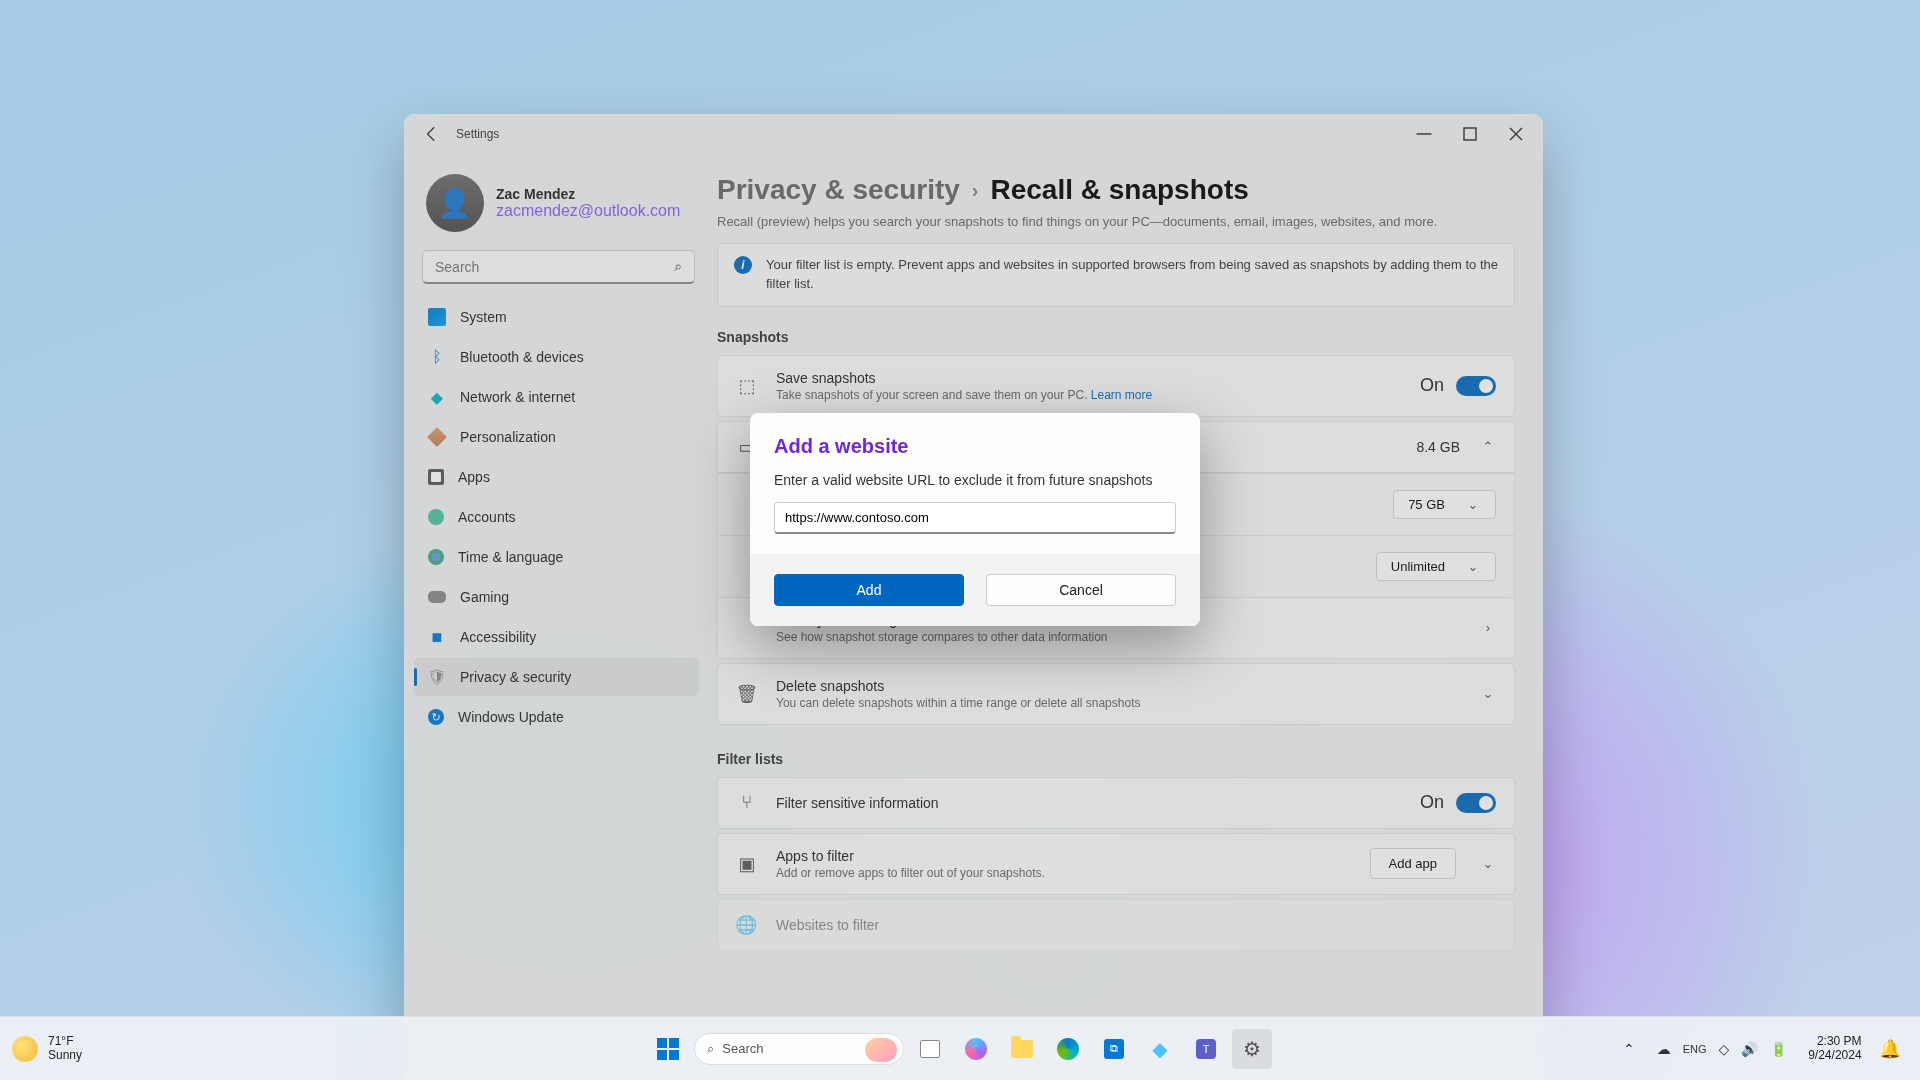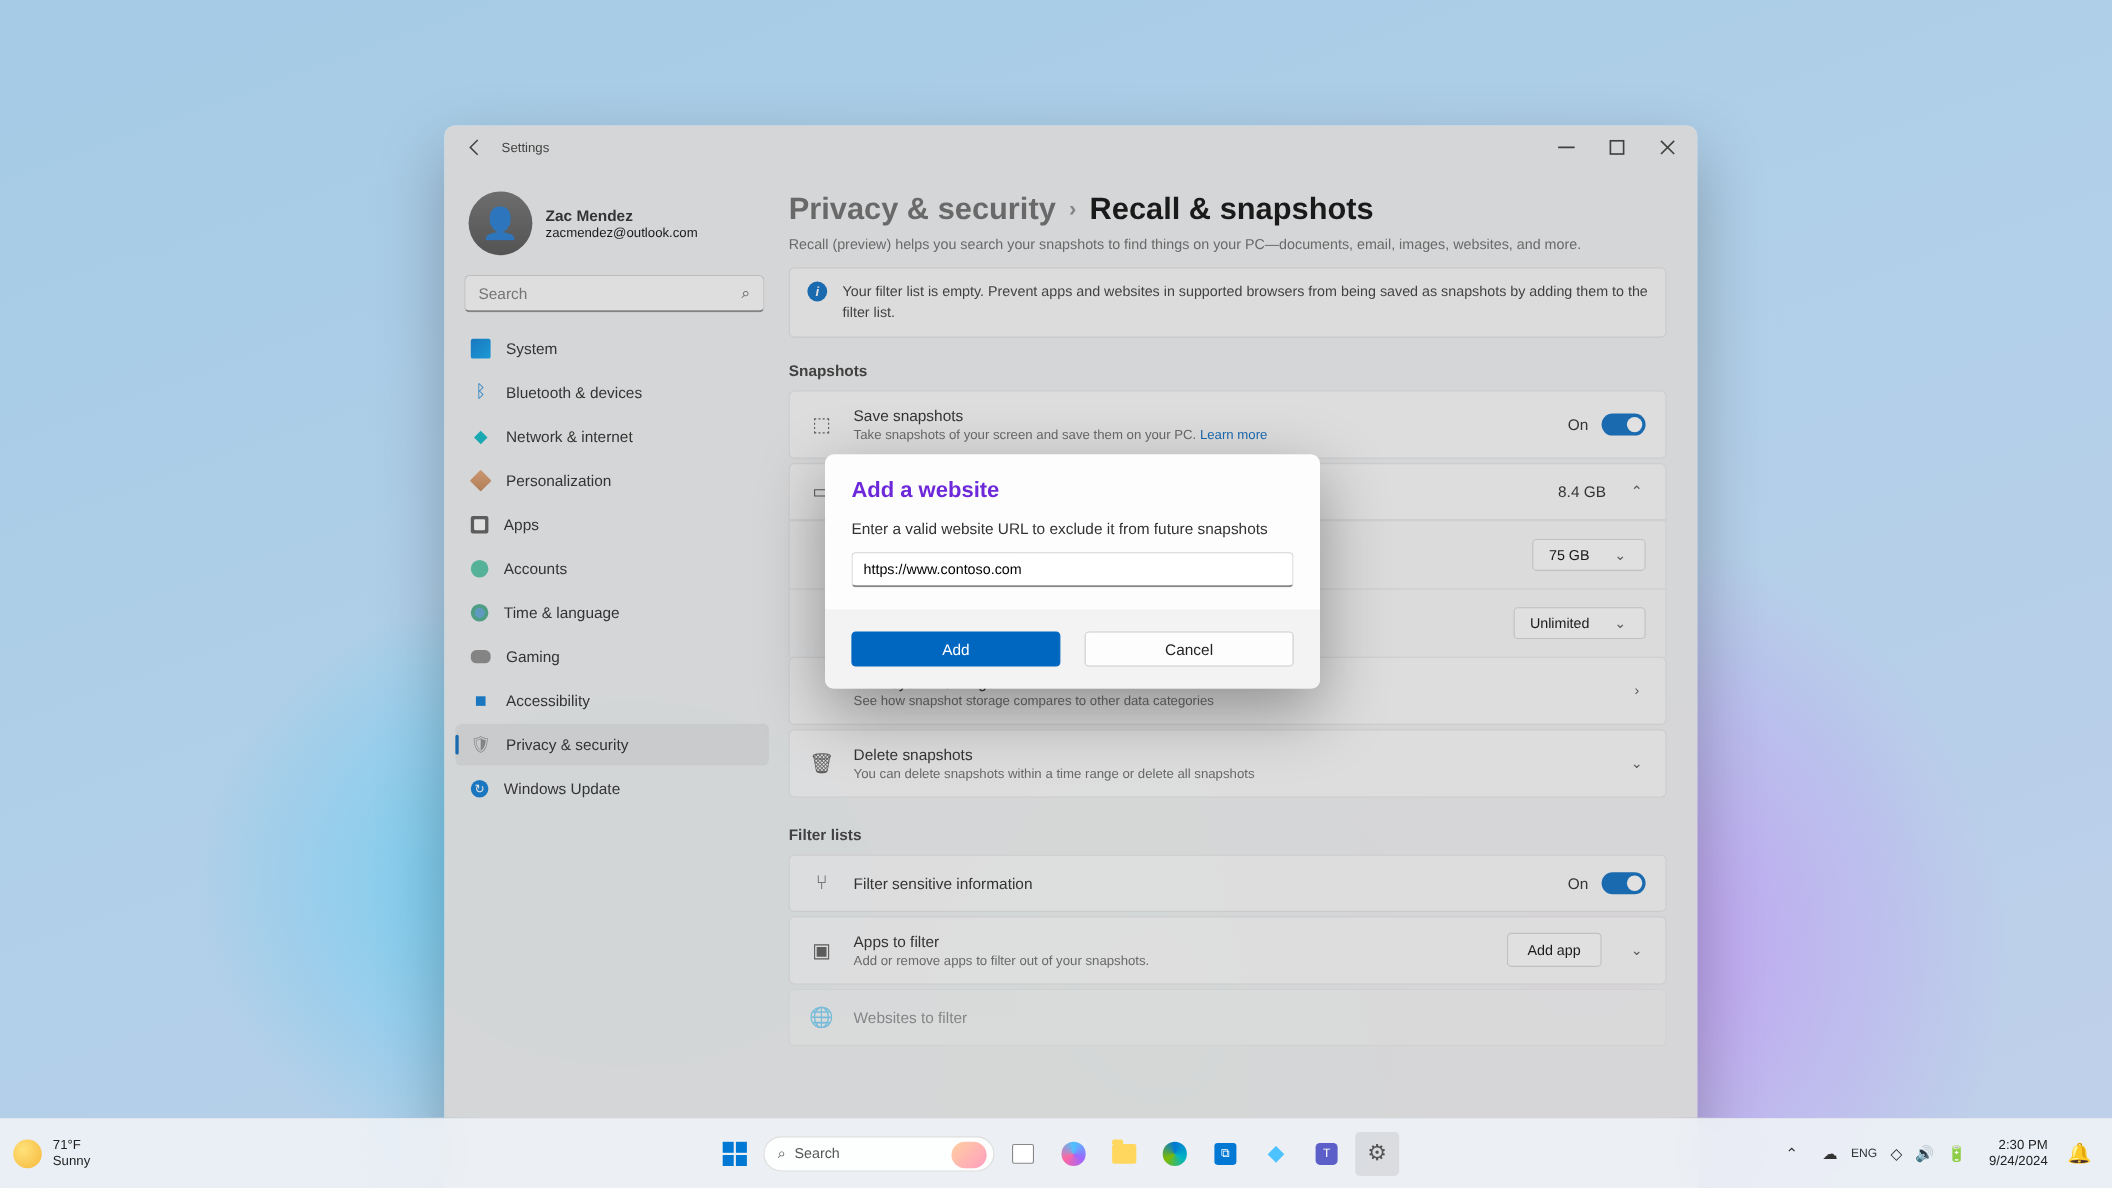--- a/index.html
+++ b/index.html
@@ -10,21 +10,21 @@
 .titlebar-left{display:flex;align-items:center;gap:14px;padding-left:14px}
 .back-btn{width:20px;height:20px;display:flex;align-items:center;justify-content:center;color:#333;cursor:pointer}
 .app-title{font-size:12px;color:#333}
 .titlebar-right{margin-left:auto;display:flex}
 .win-ctrl{width:46px;height:40px;display:flex;align-items:center;justify-content:center;color:#333;font-size:11px;cursor:pointer}
 .window-body{flex:1;display:flex;overflow:hidden}
 .sidebar{width:305px;padding:0 10px 0 14px;display:flex;flex-direction:column}
 .user-row{display:flex;align-items:center;gap:12px;padding:20px 8px 18px 8px}
 .avatar{width:58px;height:58px;border-radius:50%;background:linear-gradient(180deg,#6b6b6b,#4a4a4a);display:flex;align-items:center;justify-content:center;color:#ddd;font-size:28px}
 .user-name{font-size:14px;font-weight:600;color:#222}
-.user-email{font-size:12px;color:#000000}
+.user-email{font-size:16px;color:#8b5cf6}
 .search-box{margin:0 4px 14px 4px;height:34px;background:rgba(255,255,255,.8);border:1px solid #d0d0d0;border-bottom:2px solid #888;border-radius:5px;display:flex;align-items:center;padding:0 12px}
 .search-box input{flex:1;border:none;background:transparent;font-size:14px;outline:none}
 .search-icon{color:#555;font-size:14px}
 .nav-list{display:flex;flex-direction:column;gap:2px;margin-left:-4px}
 .nav-item{display:flex;align-items:center;gap:14px;height:38px;padding:0 14px;border-radius:5px;font-size:14px;color:#222;cursor:pointer;position:relative}
 .nav-item.active{background:rgba(0,0,0,.055)}
 .nav-item.active::before{content:"";position:absolute;left:0;top:10px;bottom:10px;width:3px;background:#0067c0;border-radius:2px}
 .nav-icon{width:18px;height:18px;display:flex;align-items:center;justify-content:center;font-size:16px}
 .ni-system{background:linear-gradient(135deg,#0078d4,#00a4ef);border-radius:2px}
 .ni-bt{color:#0078d4}
@@ -48,21 +48,21 @@
 .info-icon{width:18px;height:18px;border-radius:50%;background:#0067c0;color:#fff;display:flex;align-items:center;justify-content:center;font-size:12px;font-style:italic;font-weight:bold;flex-shrink:0}
 .info-text{font-size:13px;color:#333;line-height:1.45}
 .section-title{font-size:14px;font-weight:600;color:#333;margin-bottom:10px}
 .card{background:rgba(255,255,255,.65);border:1px solid #e5e5e5;border-radius:5px;margin-bottom:4px;padding:14px 18px;display:flex;align-items:center;gap:18px}
 .card-icon{width:22px;height:22px;color:#555;display:flex;align-items:center;justify-content:center;font-size:18px;flex-shrink:0}
 .card-body{flex:1;min-width:0}
 .card-title{font-size:14px;color:#222}
 .card-sub{font-size:12px;color:#666;margin-top:2px}
 .card-sub a{color:#0067c0;text-decoration:none}
 .card-right{display:flex;align-items:center;gap:12px}
-.toggle-label{font-size:14px;color:#222}
+.toggle-label{font-size:18px;color:#222}
 .toggle{width:40px;height:20px;border-radius:10px;background:#0067c0;position:relative;cursor:pointer}
 .toggle::after{content:"";position:absolute;right:3px;top:3px;width:14px;height:14px;border-radius:50%;background:#fff}
 .chevron{color:#555;font-size:13px;width:16px;text-align:center}
 .sub-row{padding-left:58px;display:flex;align-items:center;justify-content:space-between;height:62px;border-top:1px solid #e5e5e5;background:rgba(255,255,255,.5);border-left:1px solid #e5e5e5;border-right:1px solid #e5e5e5}
 .sub-row:last-of-type{border-bottom:1px solid #e5e5e5;border-radius:0 0 5px 5px;margin-bottom:4px}
 .dropdown{display:flex;align-items:center;gap:20px;padding:6px 14px;background:rgba(255,255,255,.8);border:1px solid #d5d5d5;border-radius:4px;font-size:13px;margin-right:18px;cursor:pointer}
 .storage-val{font-size:14px;color:#222;margin-right:8px}
 .btn-secondary{padding:7px 18px;background:rgba(255,255,255,.8);border:1px solid #d5d5d5;border-radius:4px;font-size:13px;cursor:pointer;margin-right:12px}
 .section-gap{height:22px}
 .dim-overlay{position:absolute;inset:0;background:rgba(120,120,120,.22);border-radius:10px}
@@ -246,21 +246,21 @@
         <div class="dropdown">
             <span>Unlimited</span>
             <span class="chevron">⌄</span>
           </div>
       </div>
 
       <div class="card">
         <div class="card-icon" style="visibility:hidden">·</div>
         <div class="card-body">
           <div class="card-title">View system storage</div>
-          <div class="card-sub">See how snapshot storage compares to other data categories</div>
+          <div class="card-sub">See how snapshot storage compares to other data information</div>
         </div>
         <div class="card-right">
             <span class="chevron">›</span>
           </div>
       </div>
 
       <div class="card">
         <div class="card-icon">🗑</div>
         <div class="card-body">
           <div class="card-title">Delete snapshots</div>

